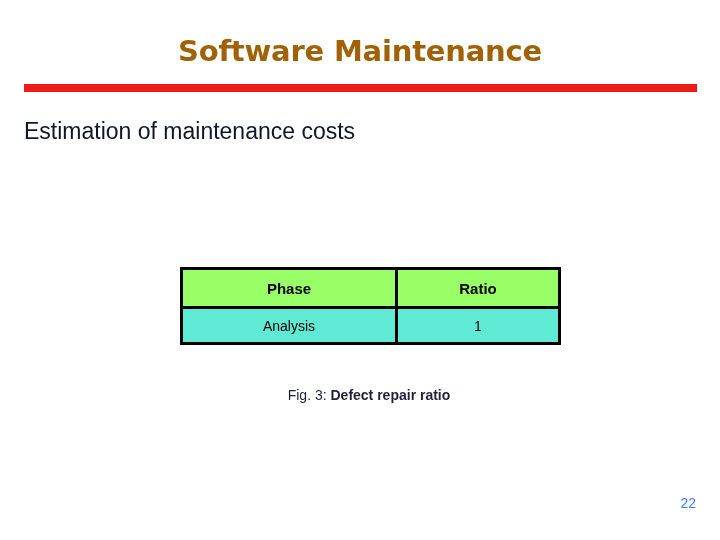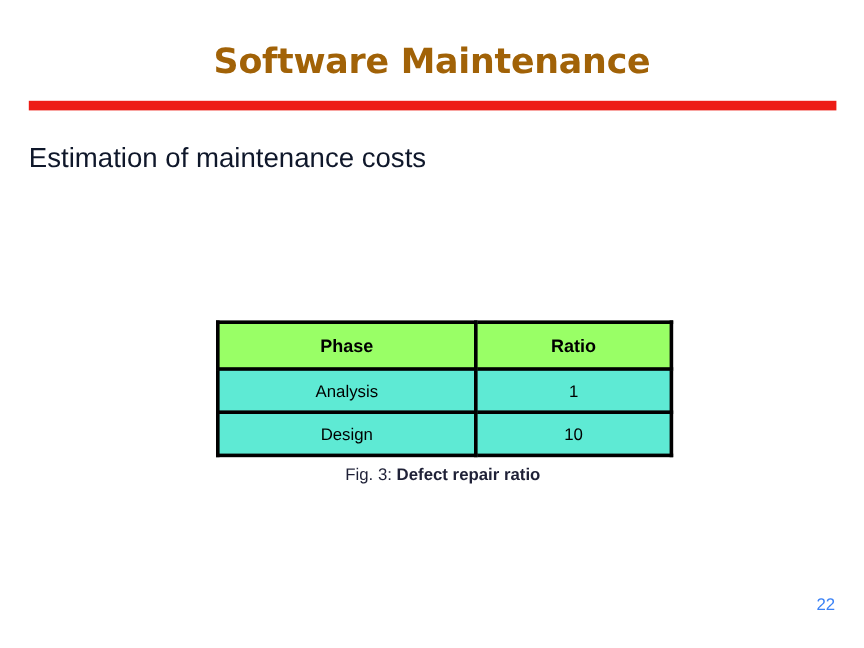--- a/index.html
+++ b/index.html
@@ -151,24 +151,20 @@
       <tr>
         <th>Phase</th>
         <th>Ratio</th>
       </tr>
     </thead>
     <tbody>
       <tr>
         <td>Analysis</td>
         <td>1</td>
       </tr>
-      <tr>
-        <td>Design</td>
-        <td>10</td>
-      </tr>
     </tbody>
   </table>
 
   <div id="figure-caption">
     <span class="cap-label">Fig. 3:</span><span class="cap-text"> Defect repair ratio</span>
   </div>
 
   <div id="page-number">22</div>
 
 </div>

